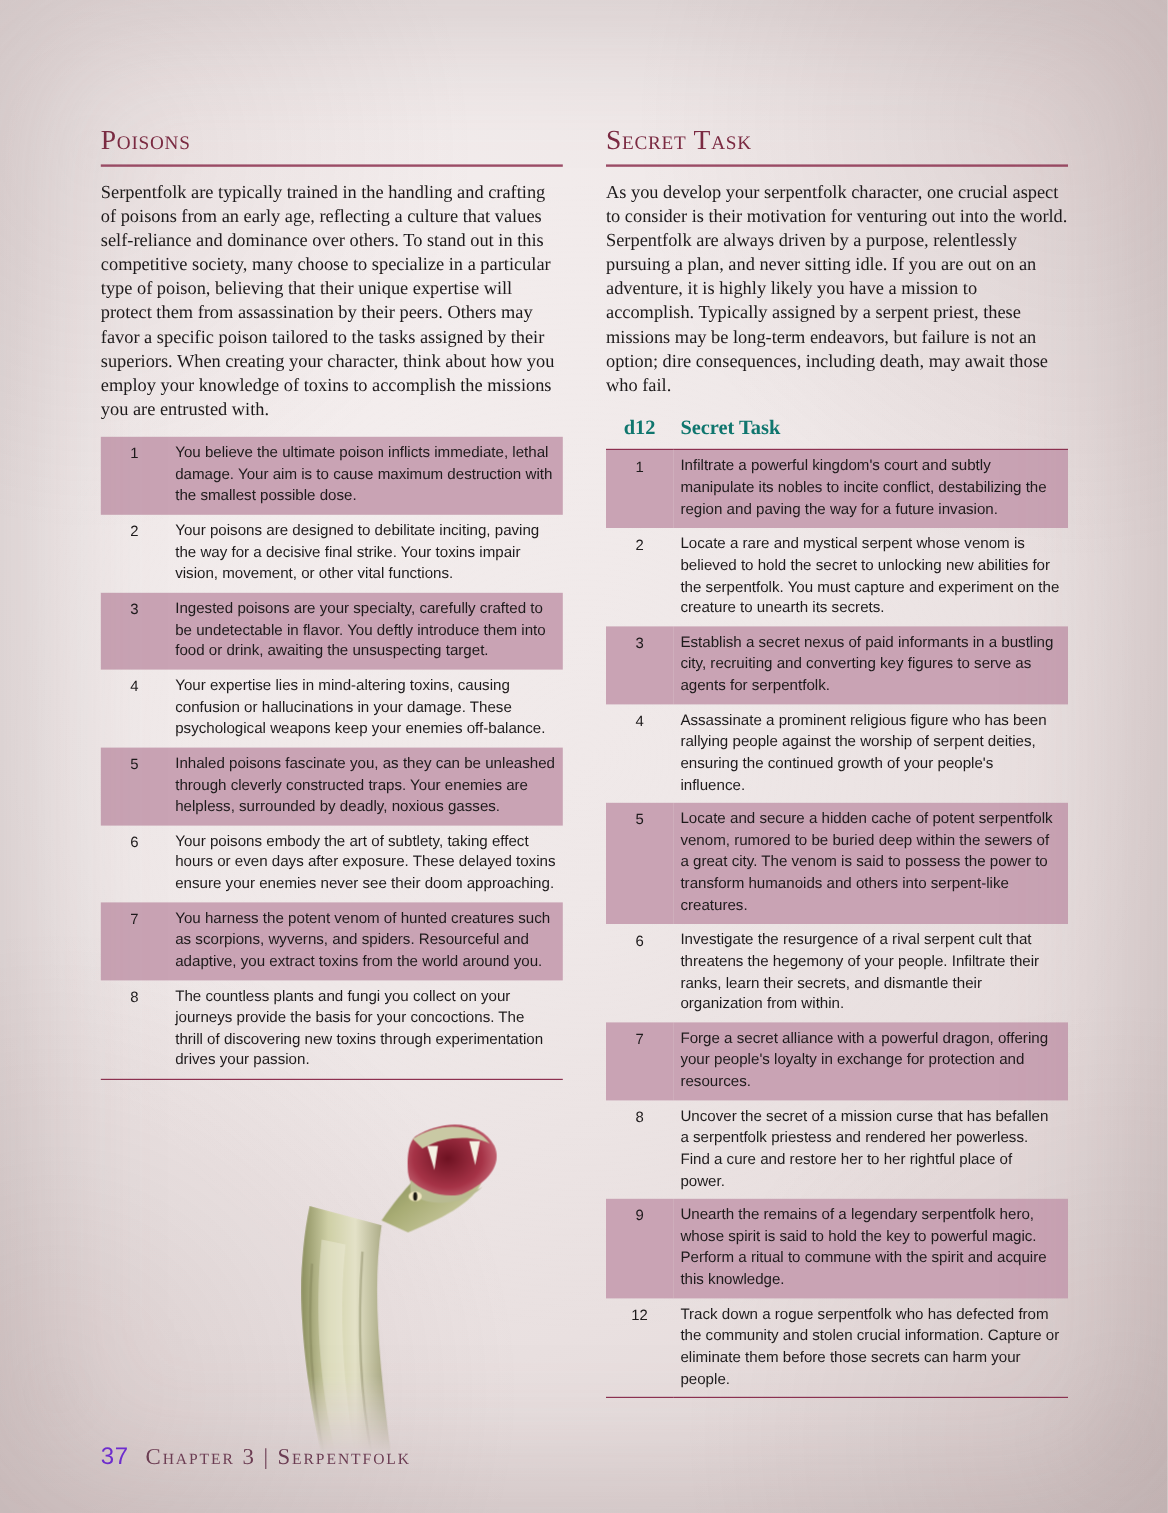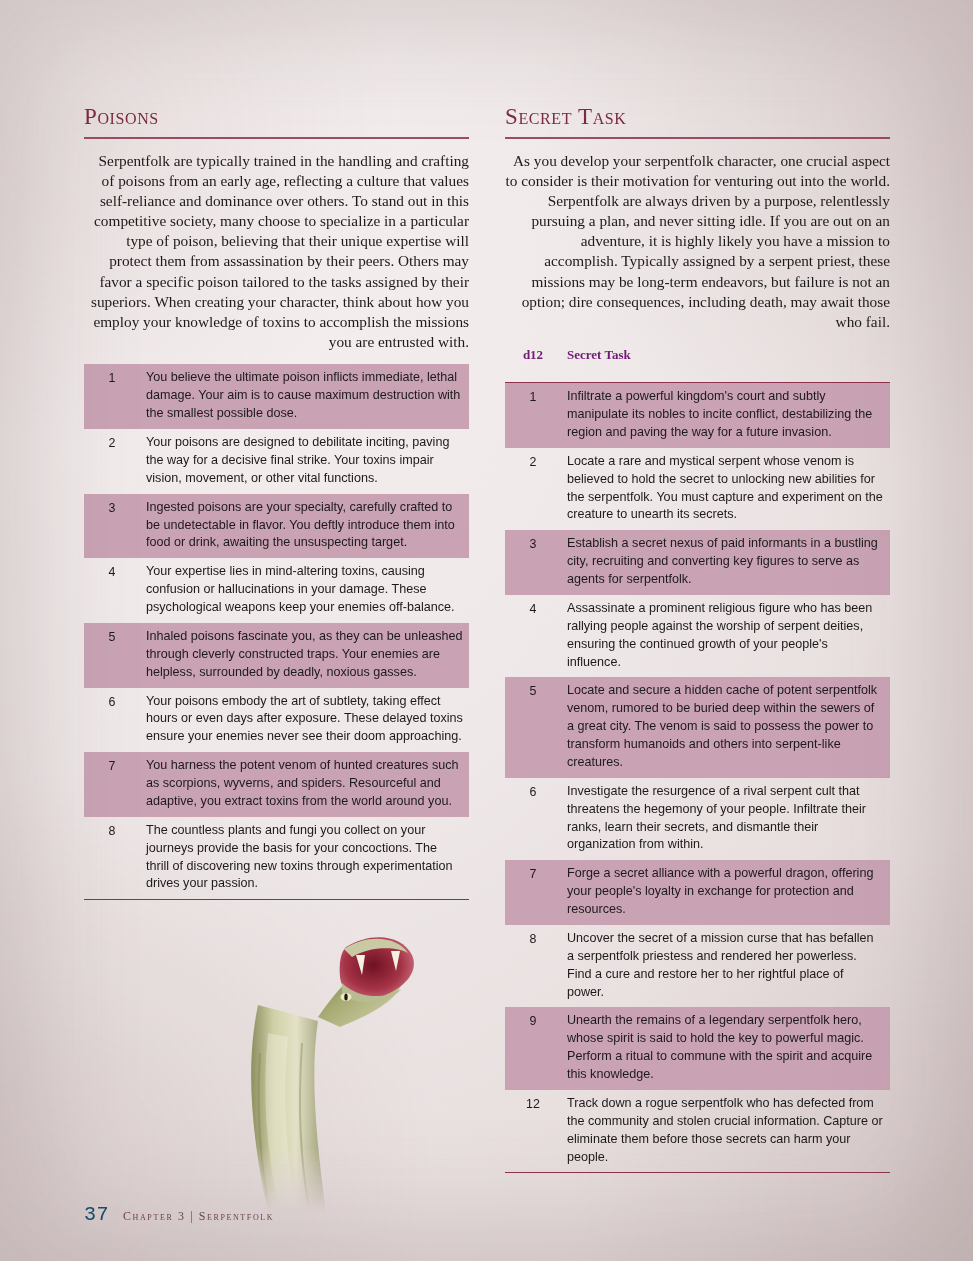--- a/index.html
+++ b/index.html
@@ -67,37 +67,37 @@
     background: #8d3150;
     margin-bottom: 12px;
     opacity: 0.85;
   }
 
   p.body {
     font-family: "Liberation Serif", serif;
     font-size: 15.3px;
     line-height: 1.32;
     margin: 0 0 12px 0;
-    text-align: right;
+    text-align: left;
     color: #1d1a1b;
   }
 
   
   .rtable {
     width: 100%;
     border-collapse: collapse;
     font-family: "Liberation Sans", sans-serif;
     margin-top: 6px;
   }
   .rtable .hdr th {
     text-align: left;
-    font-size: 13px;
+    font-size: 17px;
     font-weight: bold;
-    color: #701a75;
-    padding: 3px 6px 19px 6px;
+    color: #0f766e;
+    padding: 3px 6px 7px 6px;
     border-bottom: 1.4px solid #8d3150;
     font-family: "Liberation Serif", serif;
   }
   .rtable .hdr th.dcol {
     width: 44px;
     text-align: center;
   }
   .rtable td {
     font-size: 12.6px;
     line-height: 1.42;
@@ -121,29 +121,29 @@
   
   .footer {
     position: absolute;
     left: 84px;
     bottom: 35px;
     display: flex;
     align-items: baseline;
     gap: 14px;
   }
   .folio {
-    font-family: Liberation Mono, monospace;
+    font-family: Liberation Sans, sans-serif;
     font-size: 20px;
-    color: #0c4a6e;
+    color: #6d28d9;
     letter-spacing: 0.5px;
   }
   .footer-label {
     font-family: "Liberation Serif", serif;
     font-variant: small-caps;
-    font-size: 12px;
+    font-size: 19px;
     letter-spacing: 1.6px;
     color: #6b3a52;
   }
 
   
   .snake {
     position: absolute;
     left: 150px;
     bottom: 48px;
     width: 310px;

